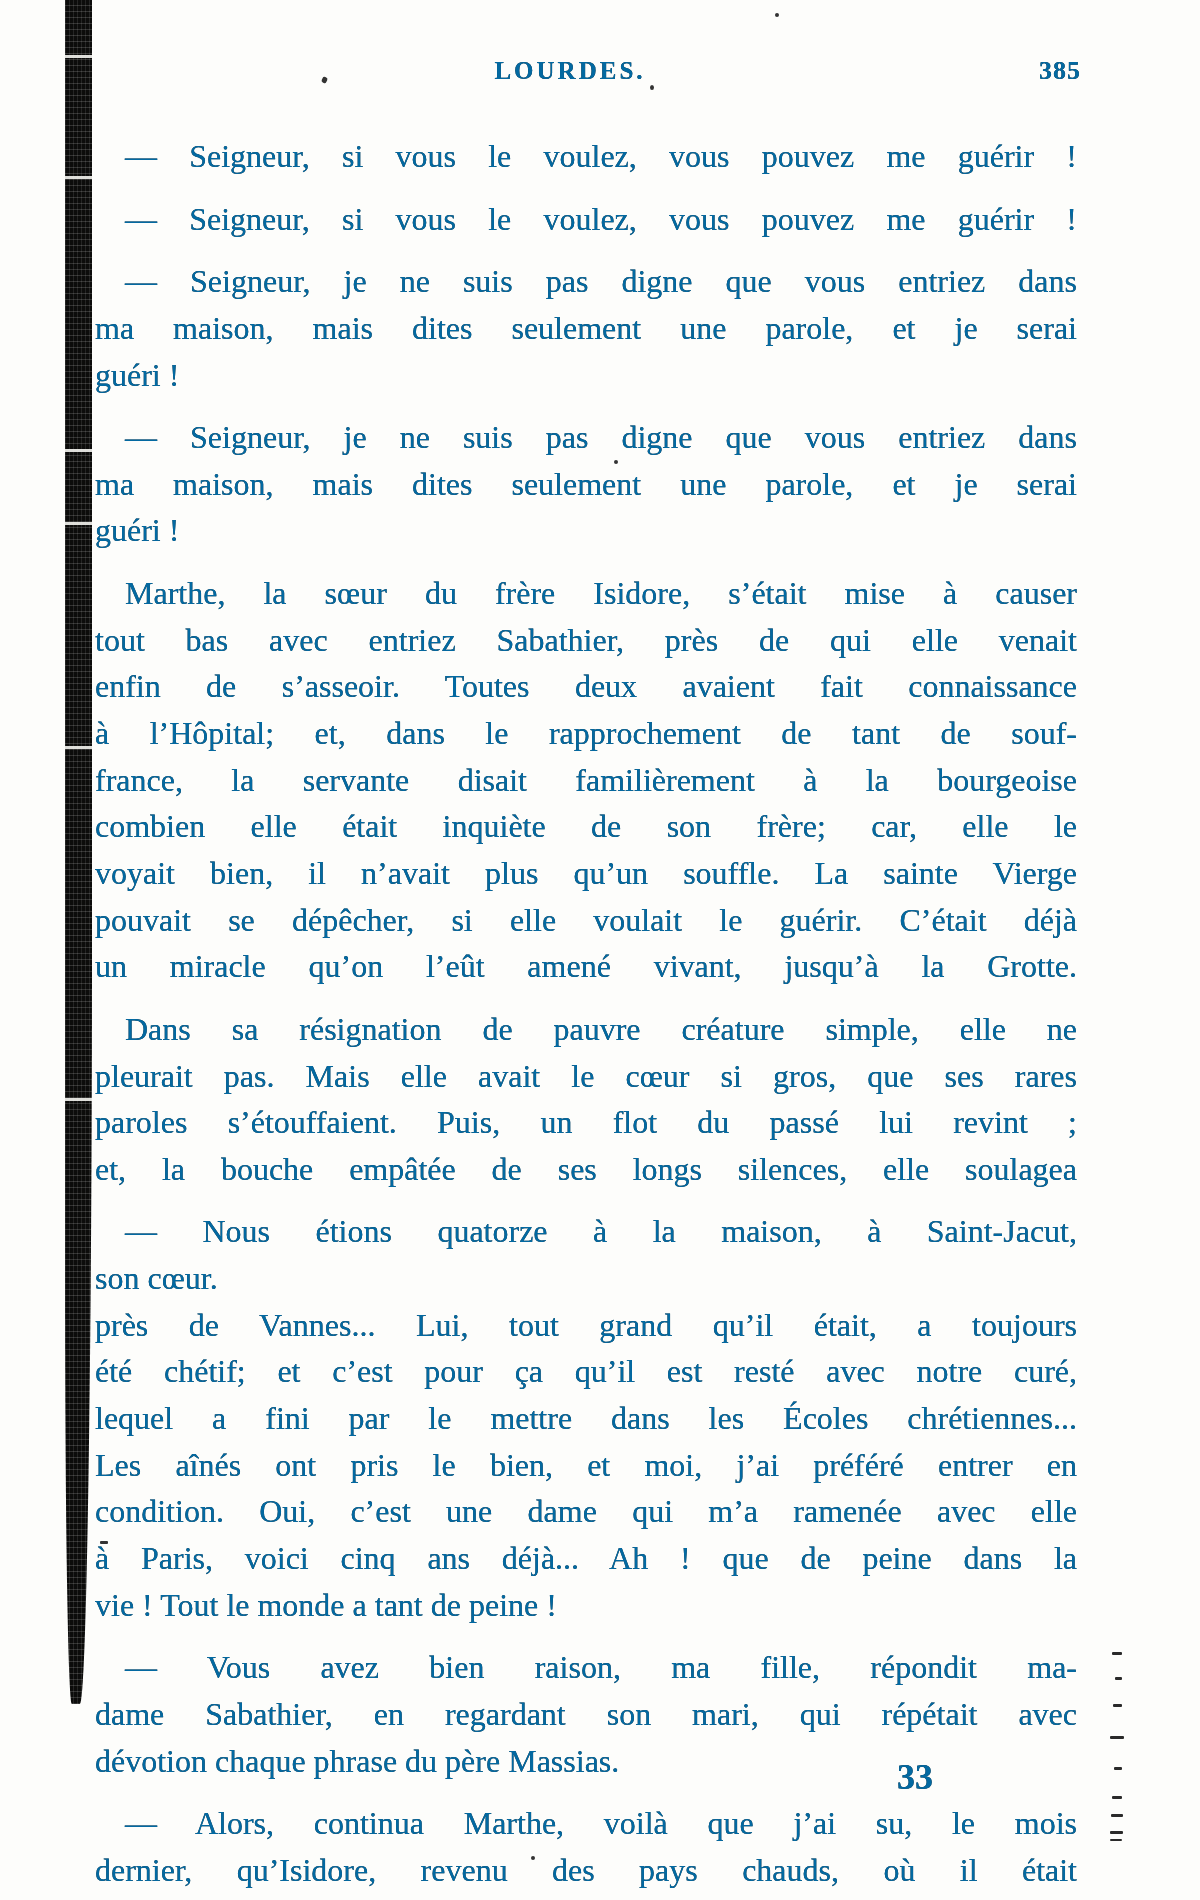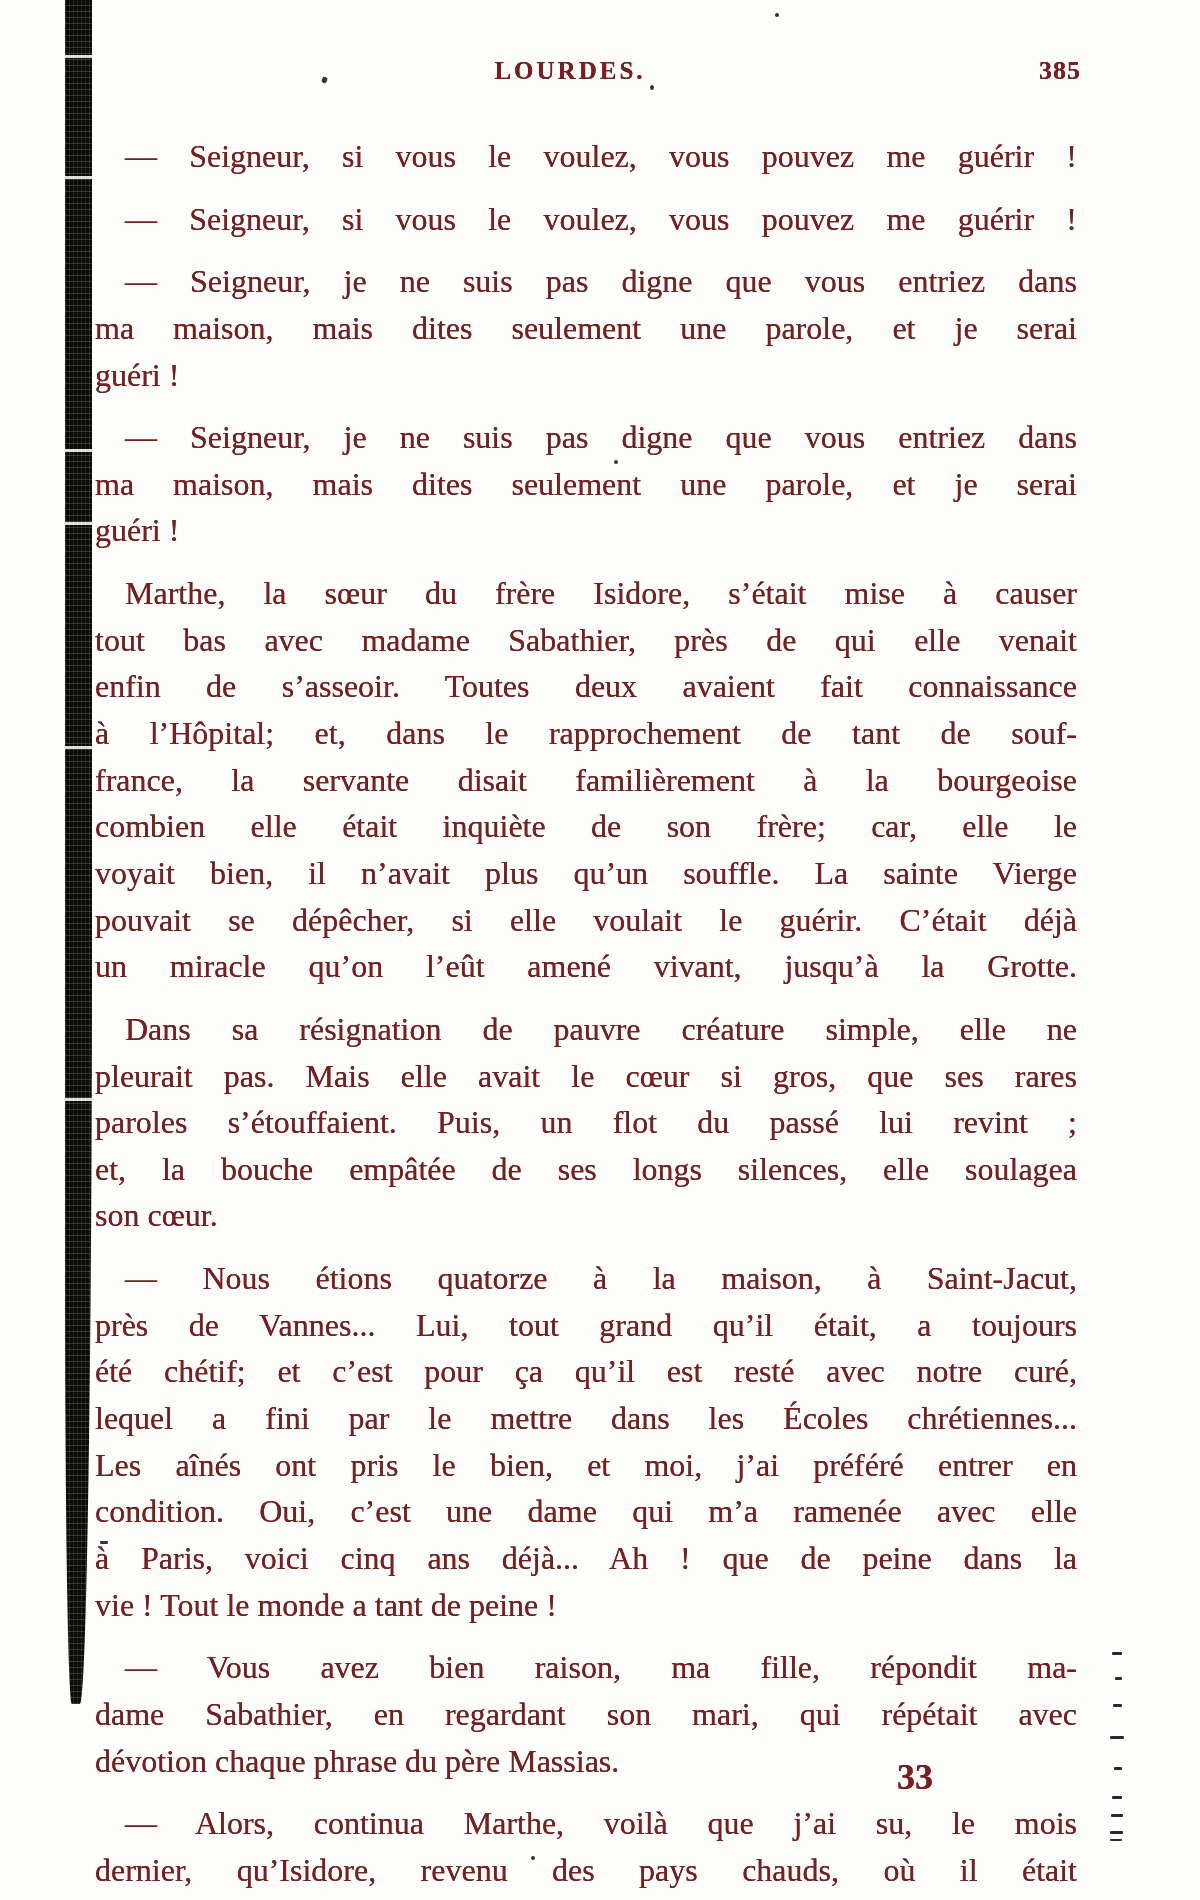--- a/index.html
+++ b/index.html
@@ -2,21 +2,21 @@
 <html><head>
 <meta charset="utf-8">
 <style>
   html,body{margin:0;padding:0;background:#ffffff;}
   #page{
     position:relative;
     width:1200px;height:1900px;
     background:#fdfdfb;
     overflow:hidden;
     font-family:"Liberation Serif","DejaVu Serif",serif;
-    color:#7f1d1d;
+    color:#0369a1;
   }
   
   #binding-strip{
     position:absolute;left:65px;top:0;width:27px;height:1704px;
     background:
       repeating-linear-gradient(0deg, rgba(255,255,255,.16) 0 1px, rgba(0,0,0,0) 1px 6px),
       repeating-linear-gradient(90deg, rgba(255,255,255,.10) 0 1px, rgba(0,0,0,0) 1px 4px),
       #0c0c0b;
     border-radius:0 0 45% 25%;
   }
@@ -77,34 +77,34 @@
   <div id="text-column">
       <div class="line j indent">— Seigneur, si vous le voulez, vous pouvez me guérir !</div>
       <div class="line j indent">— Seigneur, si vous le voulez, vous pouvez me guérir !</div>
       <div class="line j indent">— Seigneur, je ne suis pas digne que vous entriez dans</div>
       <div class="line j">ma maison, mais dites seulement une parole, et je serai</div>
       <div class="line noj">guéri !</div>
       <div class="line j indent">— Seigneur, je ne suis pas digne que vous entriez dans</div>
       <div class="line j">ma maison, mais dites seulement une parole, et je serai</div>
       <div class="line noj">guéri !</div>
       <div class="line j indent">Marthe, la sœur du frère Isidore, s’était mise à causer</div>
-      <div class="line j">tout bas avec madame Sabathier, près de qui elle venait</div>
+      <div class="line j">tout bas avec entriez Sabathier, près de qui elle venait</div>
       <div class="line j">enfin de s’asseoir. Toutes deux avaient fait connaissance</div>
       <div class="line j">à l’Hôpital; et, dans le rapprochement de tant de souf-</div>
       <div class="line j">france, la servante disait familièrement à la bourgeoise</div>
       <div class="line j">combien elle était inquiète de son frère; car, elle le</div>
       <div class="line j">voyait bien, il n’avait plus qu’un souffle. La sainte Vierge</div>
       <div class="line j">pouvait se dépêcher, si elle voulait le guérir. C’était déjà</div>
       <div class="line j">un miracle qu’on l’eût amené vivant, jusqu’à la Grotte.</div>
       <div class="line j indent">Dans sa résignation de pauvre créature simple, elle ne</div>
       <div class="line j">pleurait pas. Mais elle avait le cœur si gros, que ses rares</div>
       <div class="line j">paroles s’étouffaient. Puis, un flot du passé lui revint ;</div>
       <div class="line j">et, la bouche empâtée de ses longs silences, elle soulagea</div>
+      <div class="line j indent">— Nous étions quatorze à la maison, à Saint-Jacut,</div>
       <div class="line noj">son cœur.</div>
-      <div class="line j indent">— Nous étions quatorze à la maison, à Saint-Jacut,</div>
       <div class="line j">près de Vannes... Lui, tout grand qu’il était, a toujours</div>
       <div class="line j">été chétif; et c’est pour ça qu’il est resté avec notre curé,</div>
       <div class="line j">lequel a fini par le mettre dans les Écoles chrétiennes...</div>
       <div class="line j">Les aînés ont pris le bien, et moi, j’ai préféré entrer en</div>
       <div class="line j">condition. Oui, c’est une dame qui m’a ramenée avec elle</div>
       <div class="line j">à Paris, voici cinq ans déjà... Ah ! que de peine dans la</div>
       <div class="line noj">vie ! Tout le monde a tant de peine !</div>
       <div class="line j indent">— Vous avez bien raison, ma fille, répondit ma-</div>
       <div class="line j">dame Sabathier, en regardant son mari, qui répétait avec</div>
       <div class="line noj">dévotion chaque phrase du père Massias.</div>

